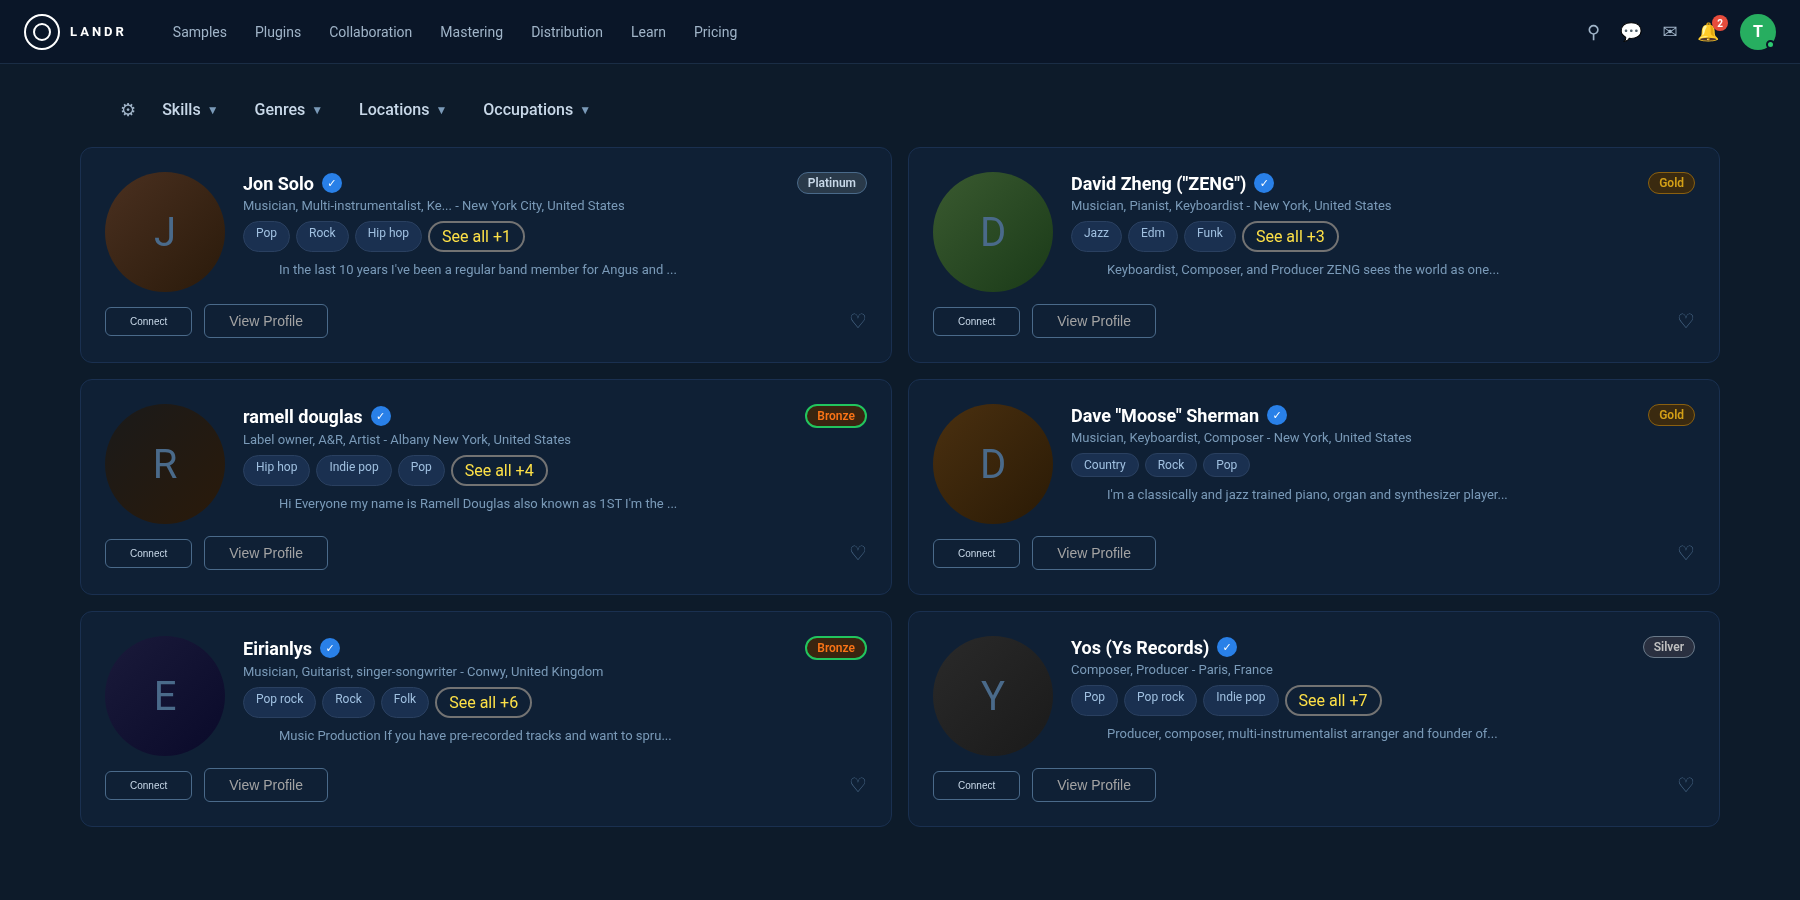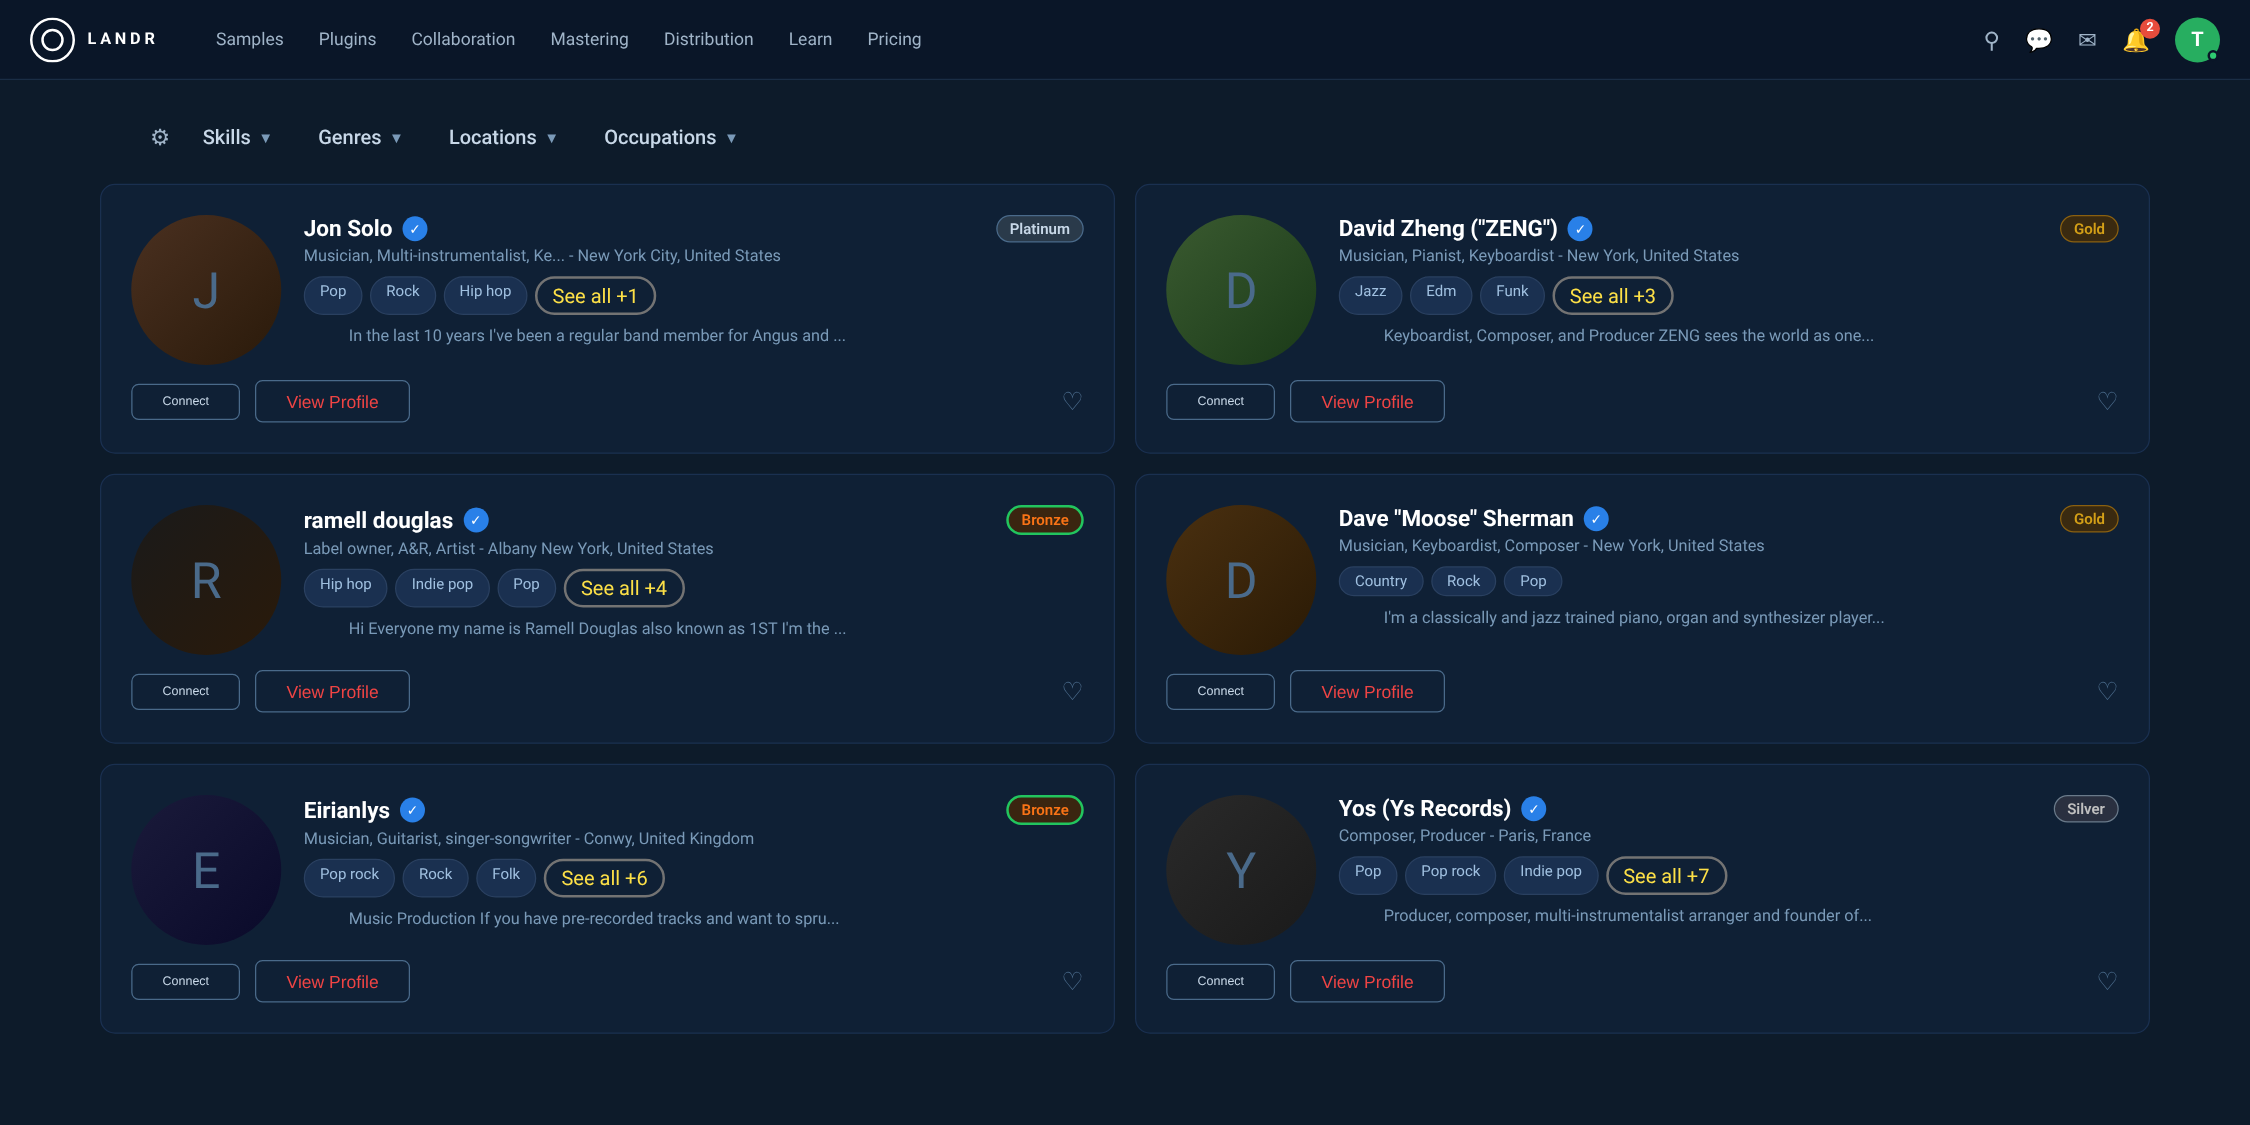--- a/index.html
+++ b/index.html
@@ -259,21 +259,21 @@
       color: #c8d8e8;
       padding: 8px 24px;
       border-radius: 6px;
       font-size: 10px;
       cursor: pointer;
       transition: background 0.2s;
     }
     .btn-viewprofile {
       background: transparent;
       border: 1px solid #4a6a8a;
-      color: #ef4444;
+      color: #a3a3a3;
       padding: 8px 24px;
       border-radius: 6px;
       font-size: 14px;
       cursor: pointer;
       transition: background 0.2s;
     }
     .btn-heart {
       margin-left: auto;
       background: transparent;
       border: none;

